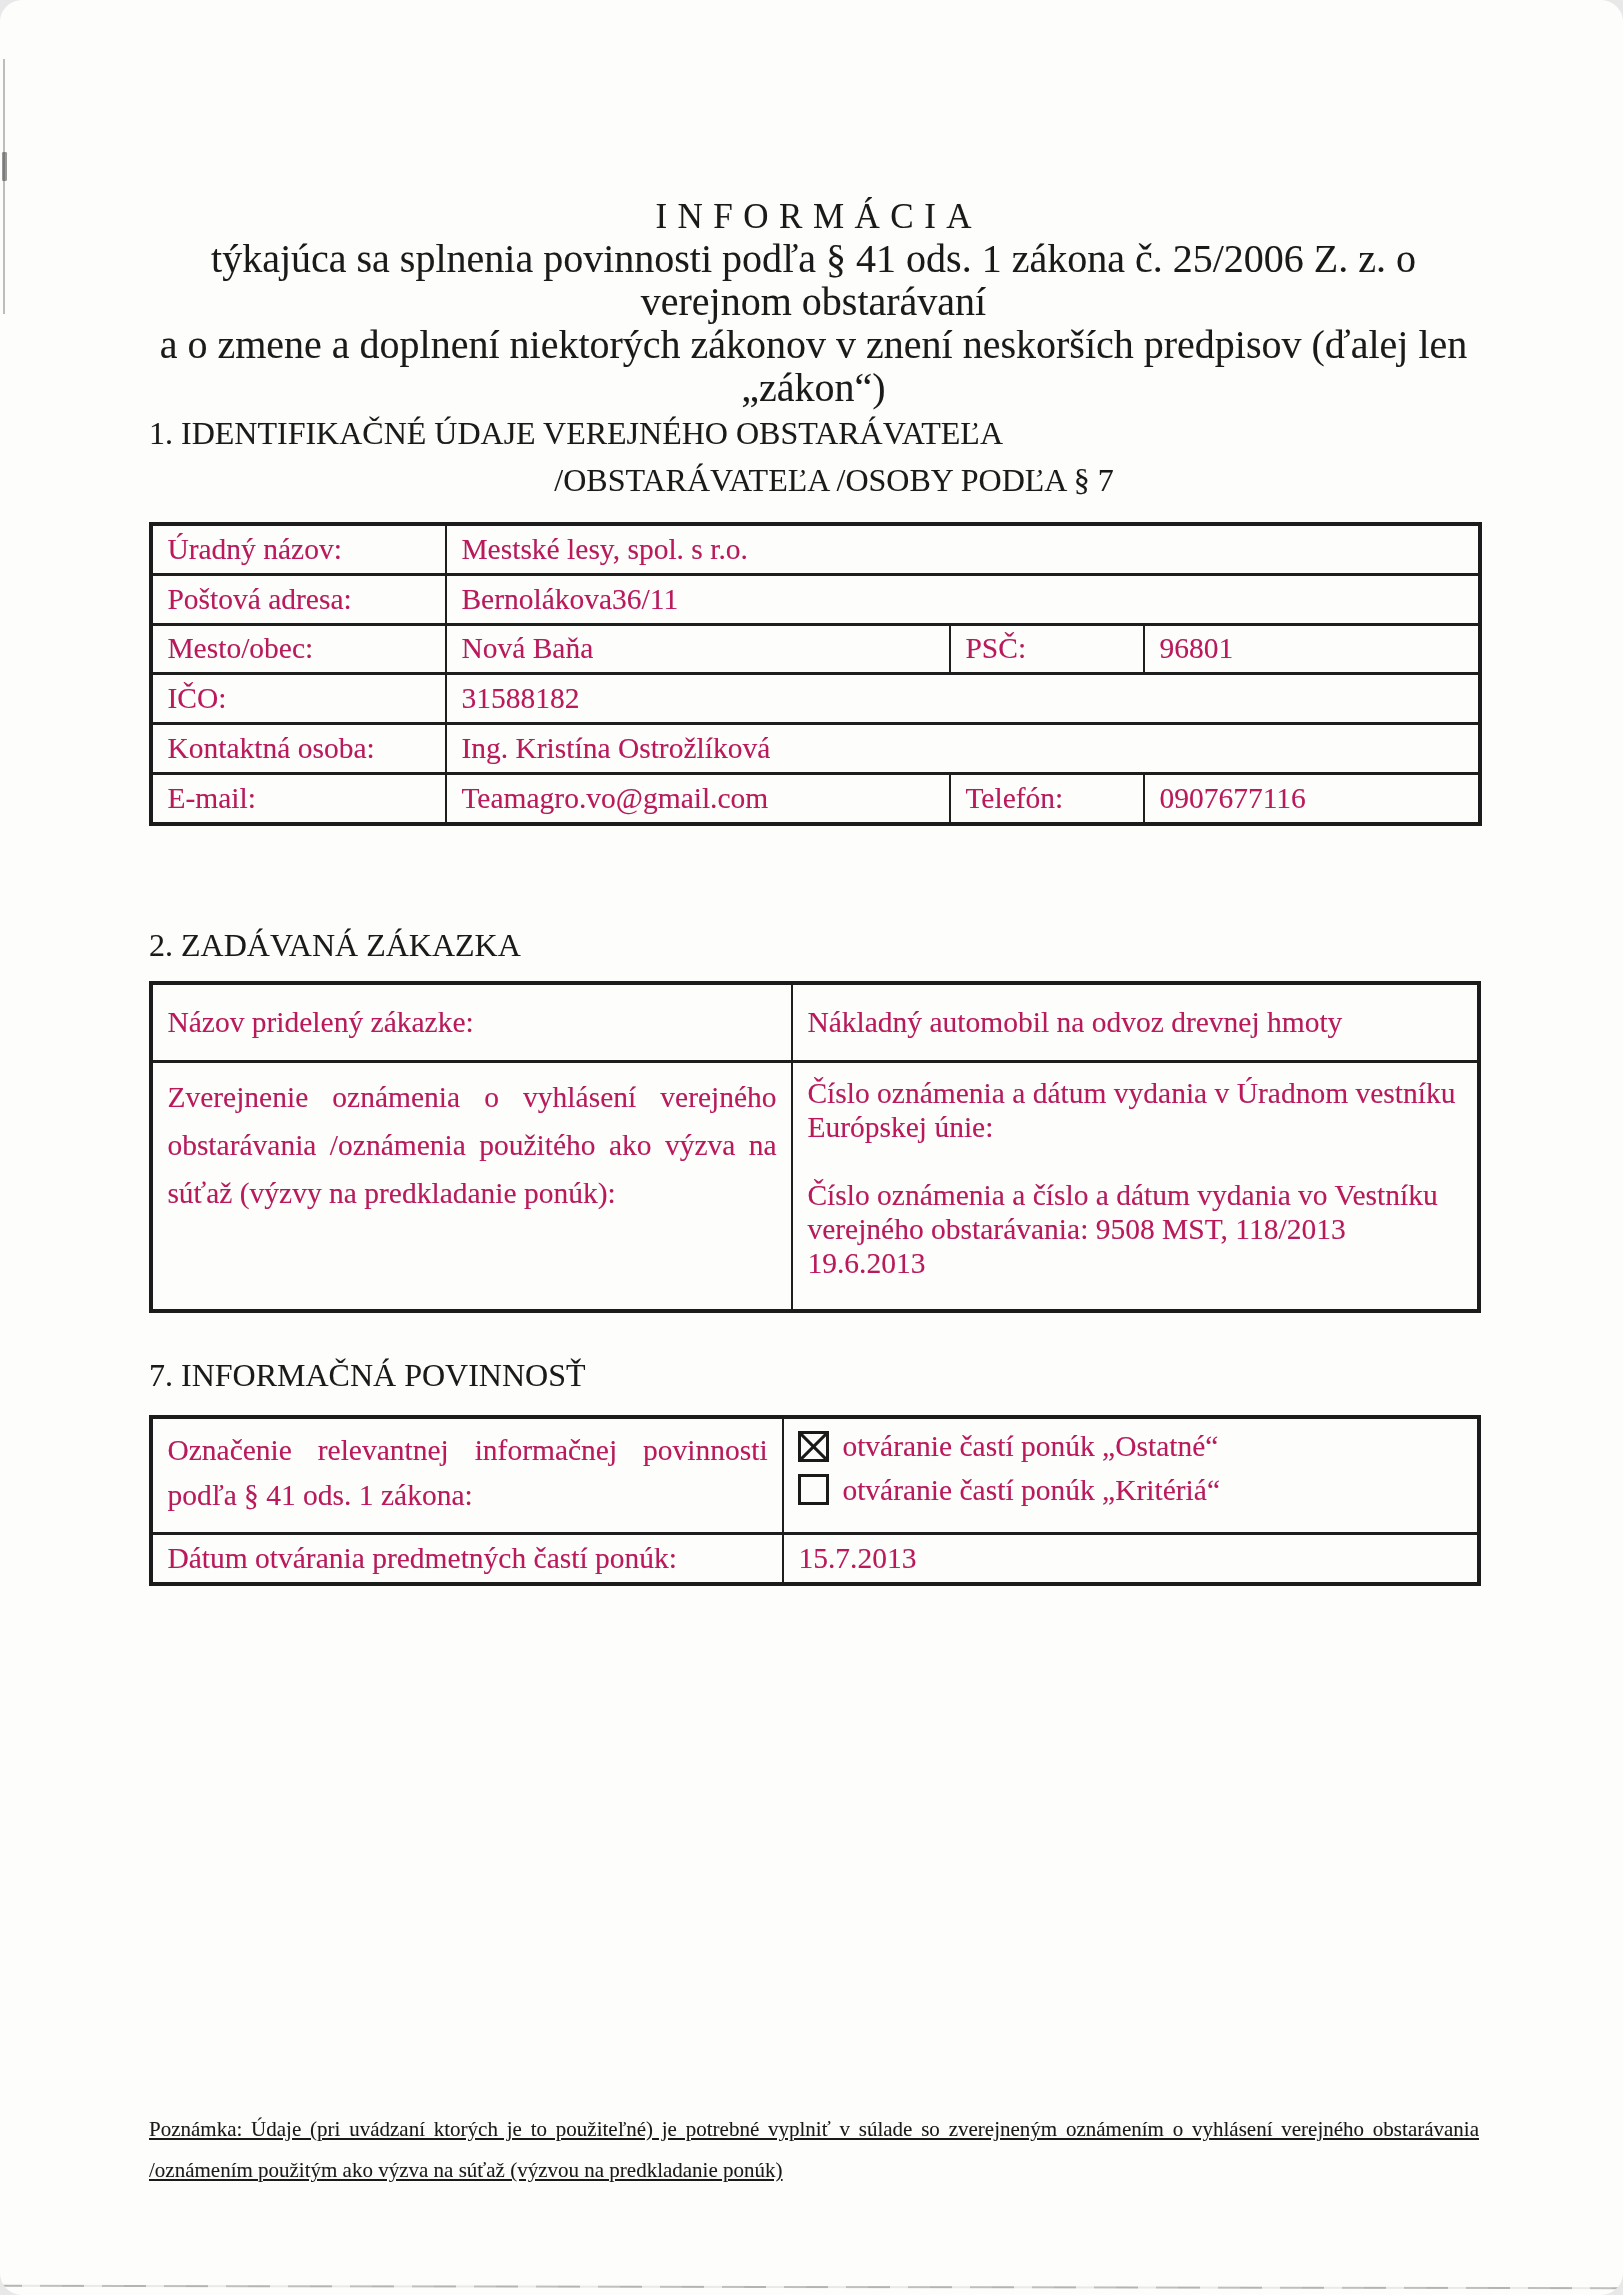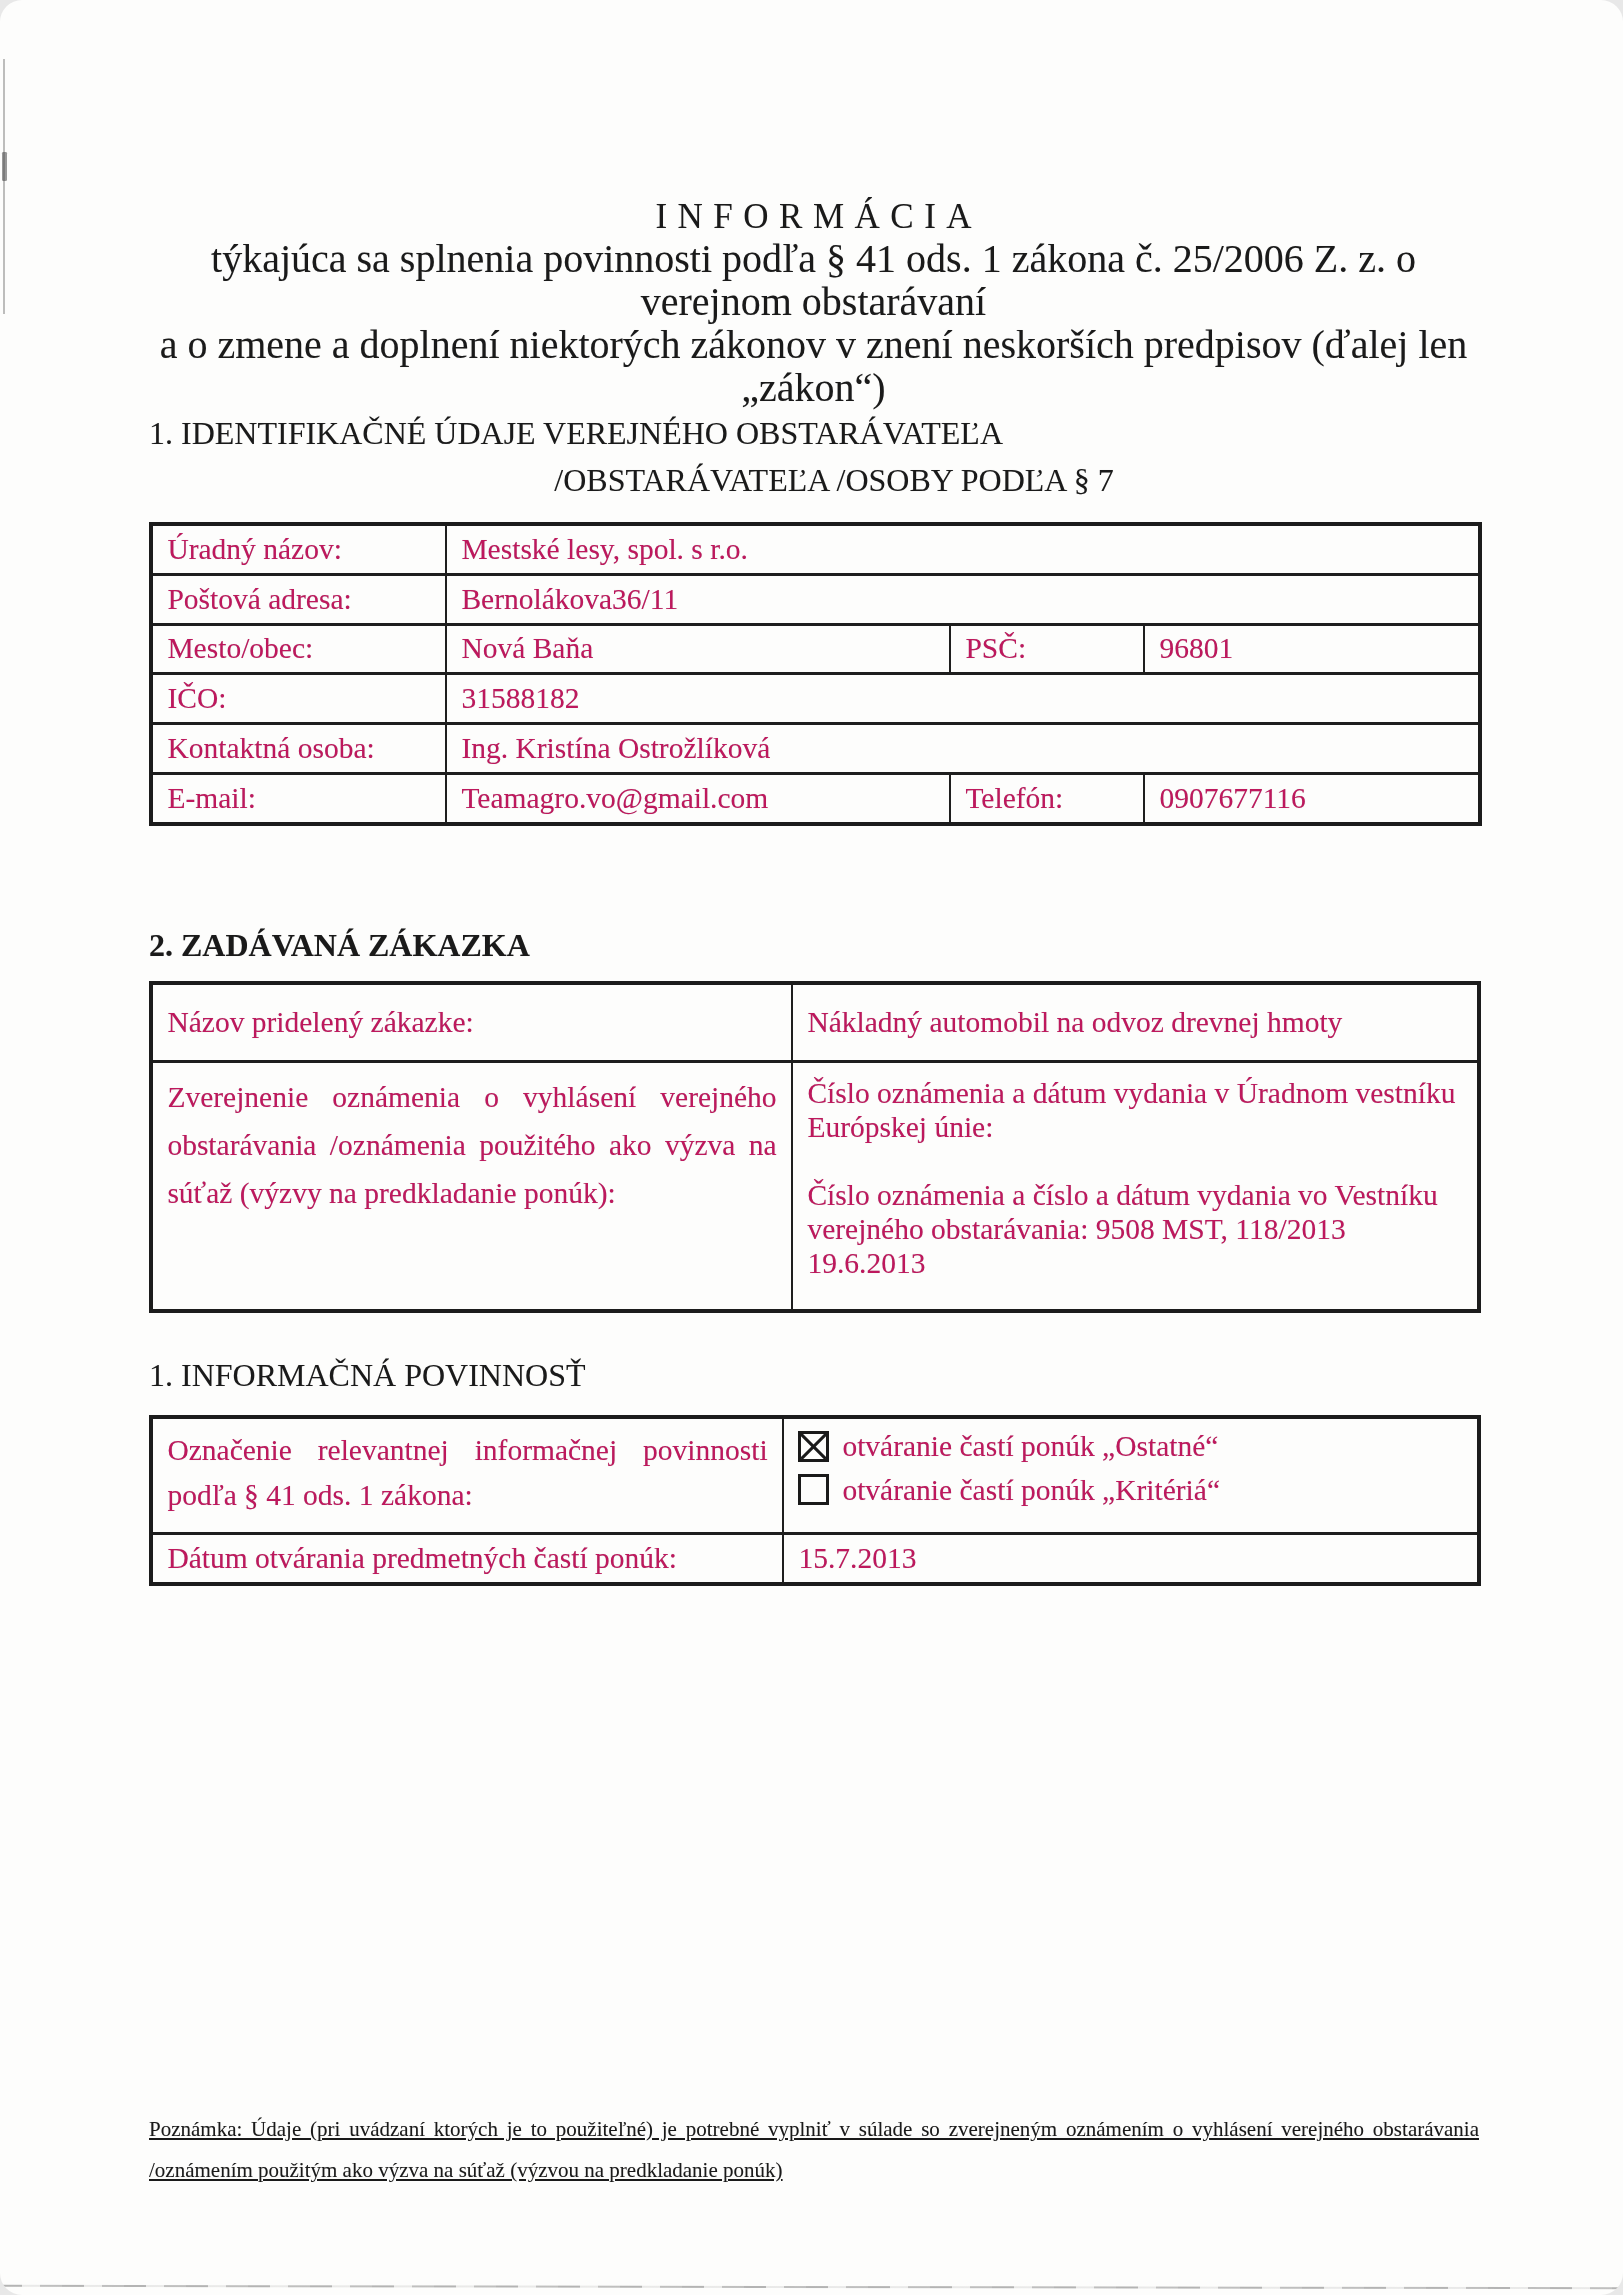--- a/index.html
+++ b/index.html
@@ -72,21 +72,21 @@
     line-height: 47px;
     font-weight: normal;
     margin: 0;
   }
   .sec-heading .hang {
     display: block;
     padding-left: 41px;
     text-align: center;
   }
   .sec1 { top: 410px; }
-  .sec2 { top: 922px; font-weight: bold; }
+  .sec2 { top: 922px; }
   .sec3 { top: 1352px; }
 
   
   .doc-table {
     position: absolute;
     left: 149px;
     width: 1329px;
     border-collapse: collapse;
     table-layout: fixed;
     font-size: 29.5px;
@@ -242,21 +242,21 @@
       <td class="cell-top pub-right">
         <div>Číslo oznámenia a dátum vydania v Úradnom vestníku Európskej únie:</div>
         <div class="para-gap"></div>
         <div>Číslo oznámenia a číslo a dátum vydania vo Vestníku verejného obstarávania: 9508 MST, 118/2013</div>
         <div>19.6.2013</div>
       </td>
     </tr>
   </tbody>
     </table>
 
-  <h2 class="sec-heading sec3">1. INFORMAČNÁ POVINNOSŤ</h2>
+  <h2 class="sec-heading sec3">7. INFORMAČNÁ POVINNOSŤ</h2>
 
   <table class="doc-table t3">
     <colgroup>
         <col style="width:632px">
         <col style="width:696px">
       </colgroup>
     <tbody>
         <tr>
       <td class="desig-label">Označenie relevantnej informačnej povinnosti podľa § 41 ods. 1 zákona:</td>
       <td class="check-cell">

